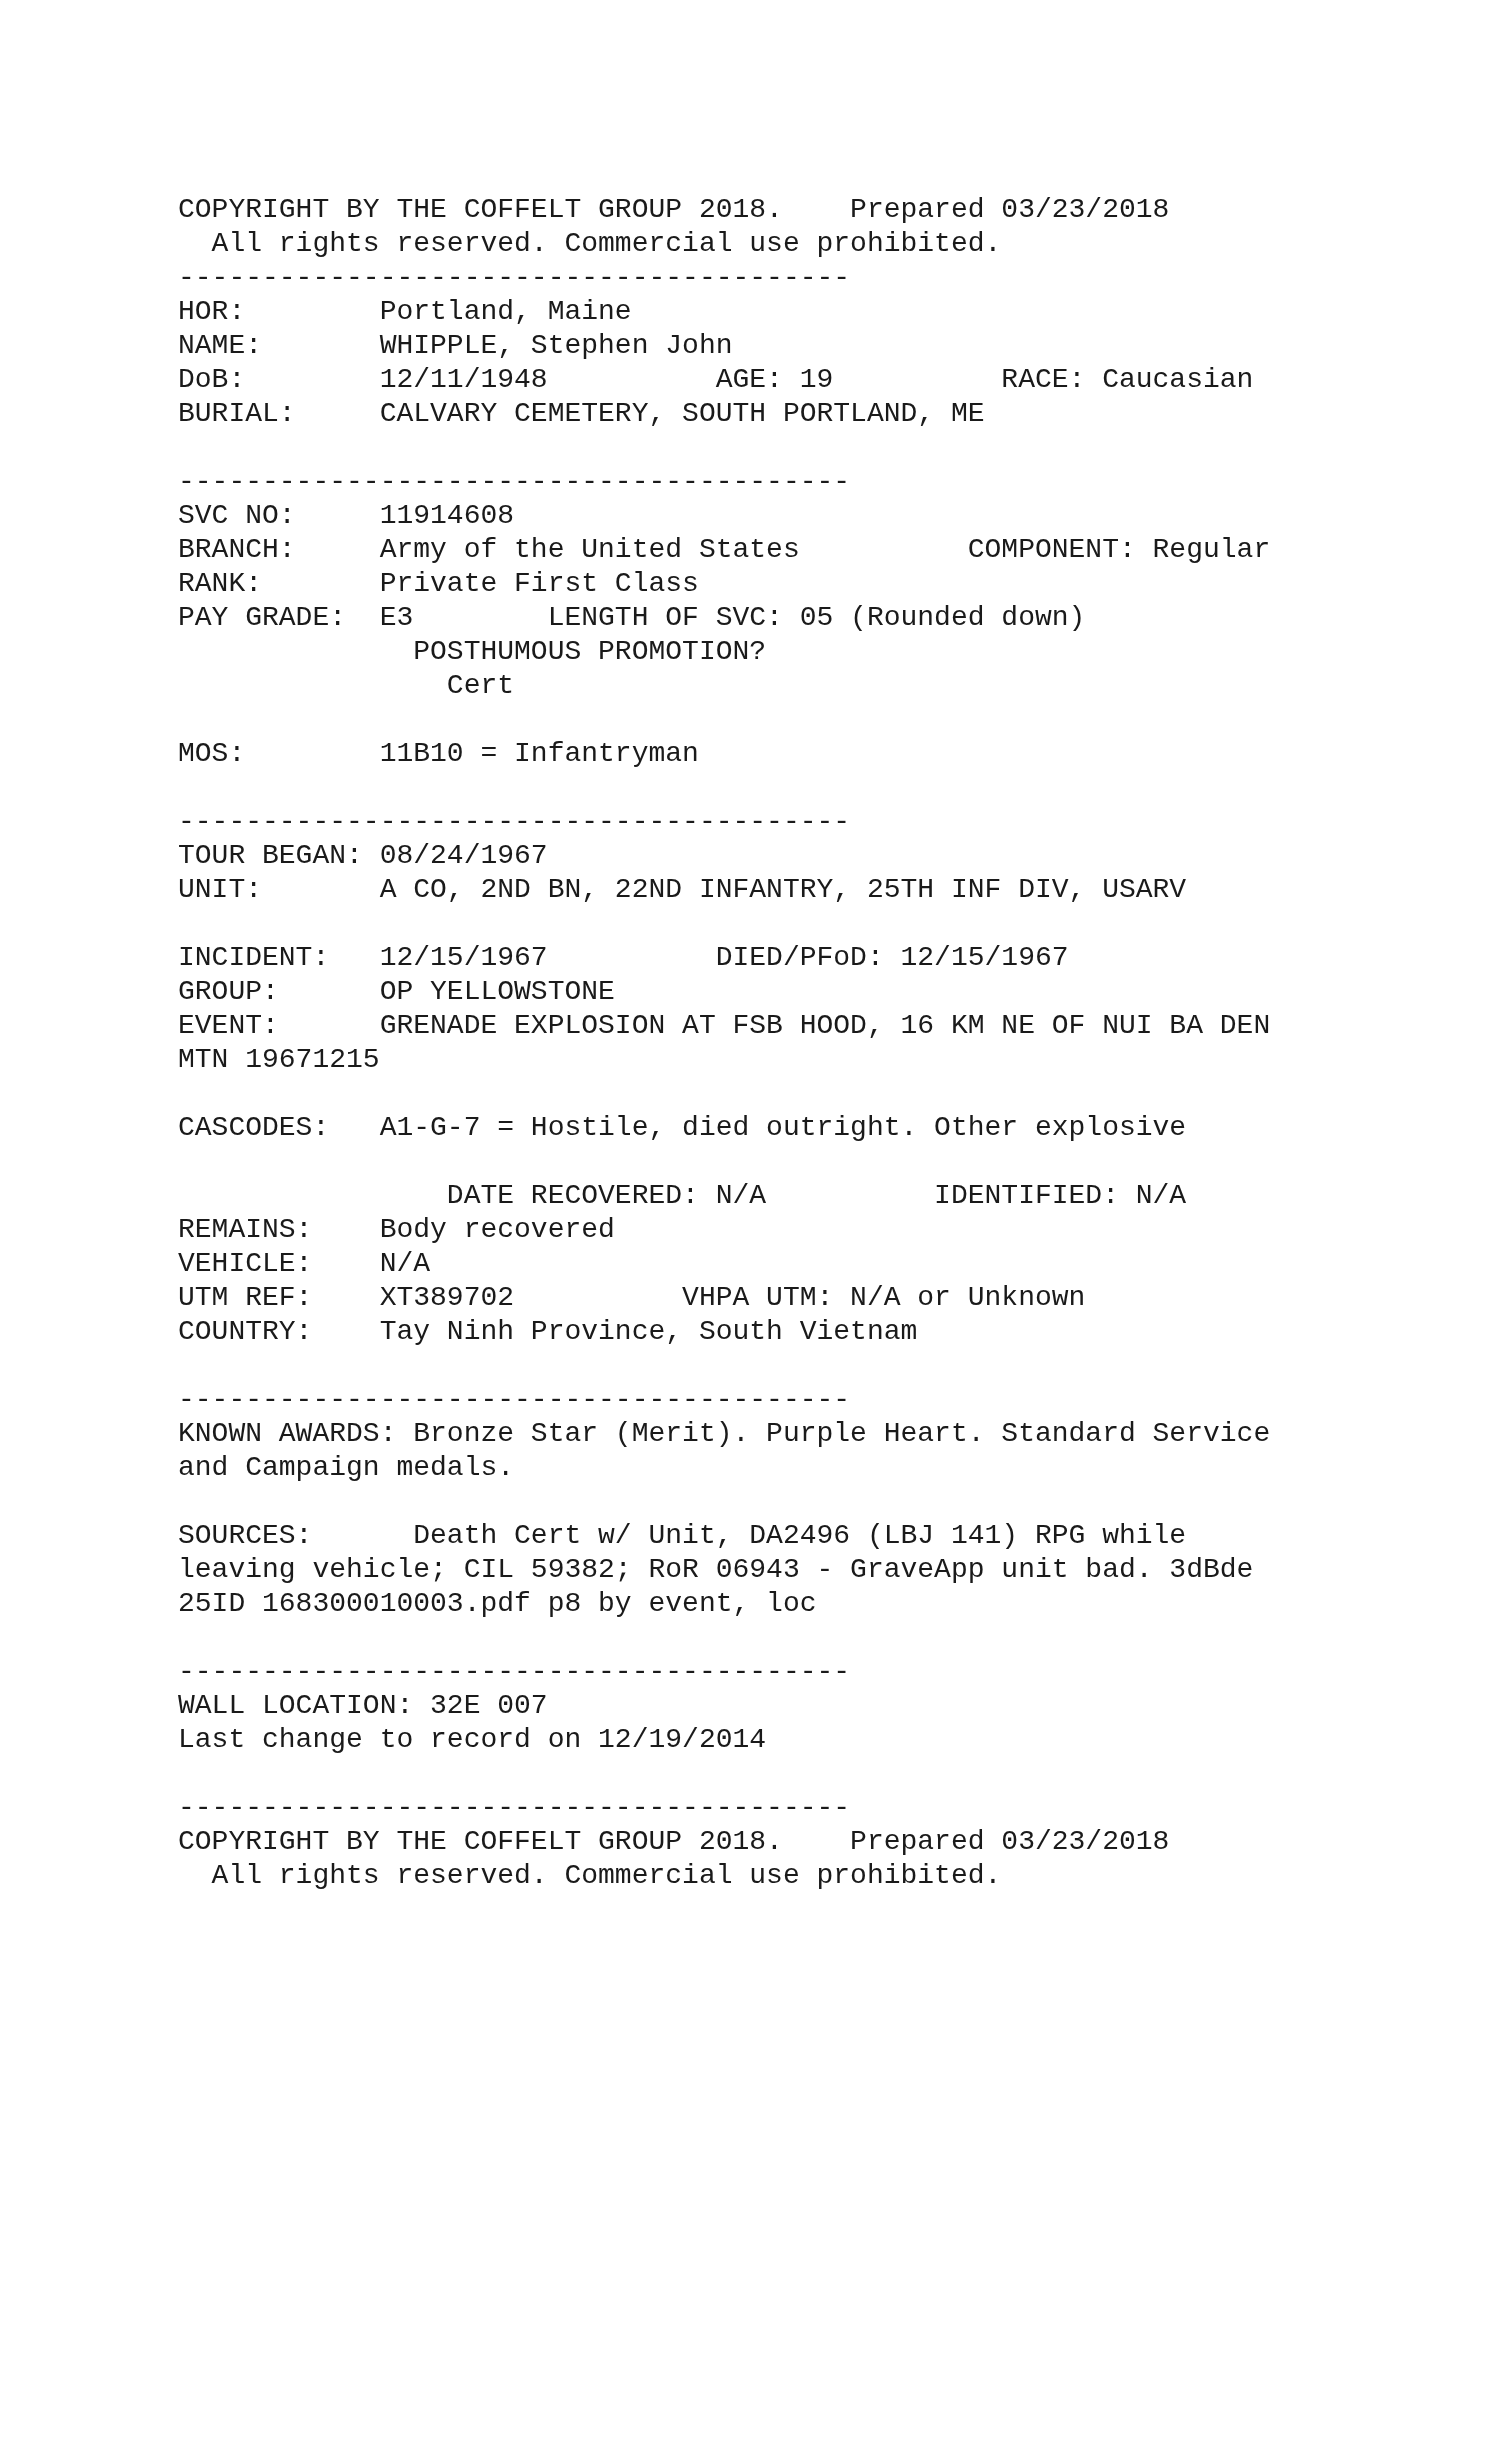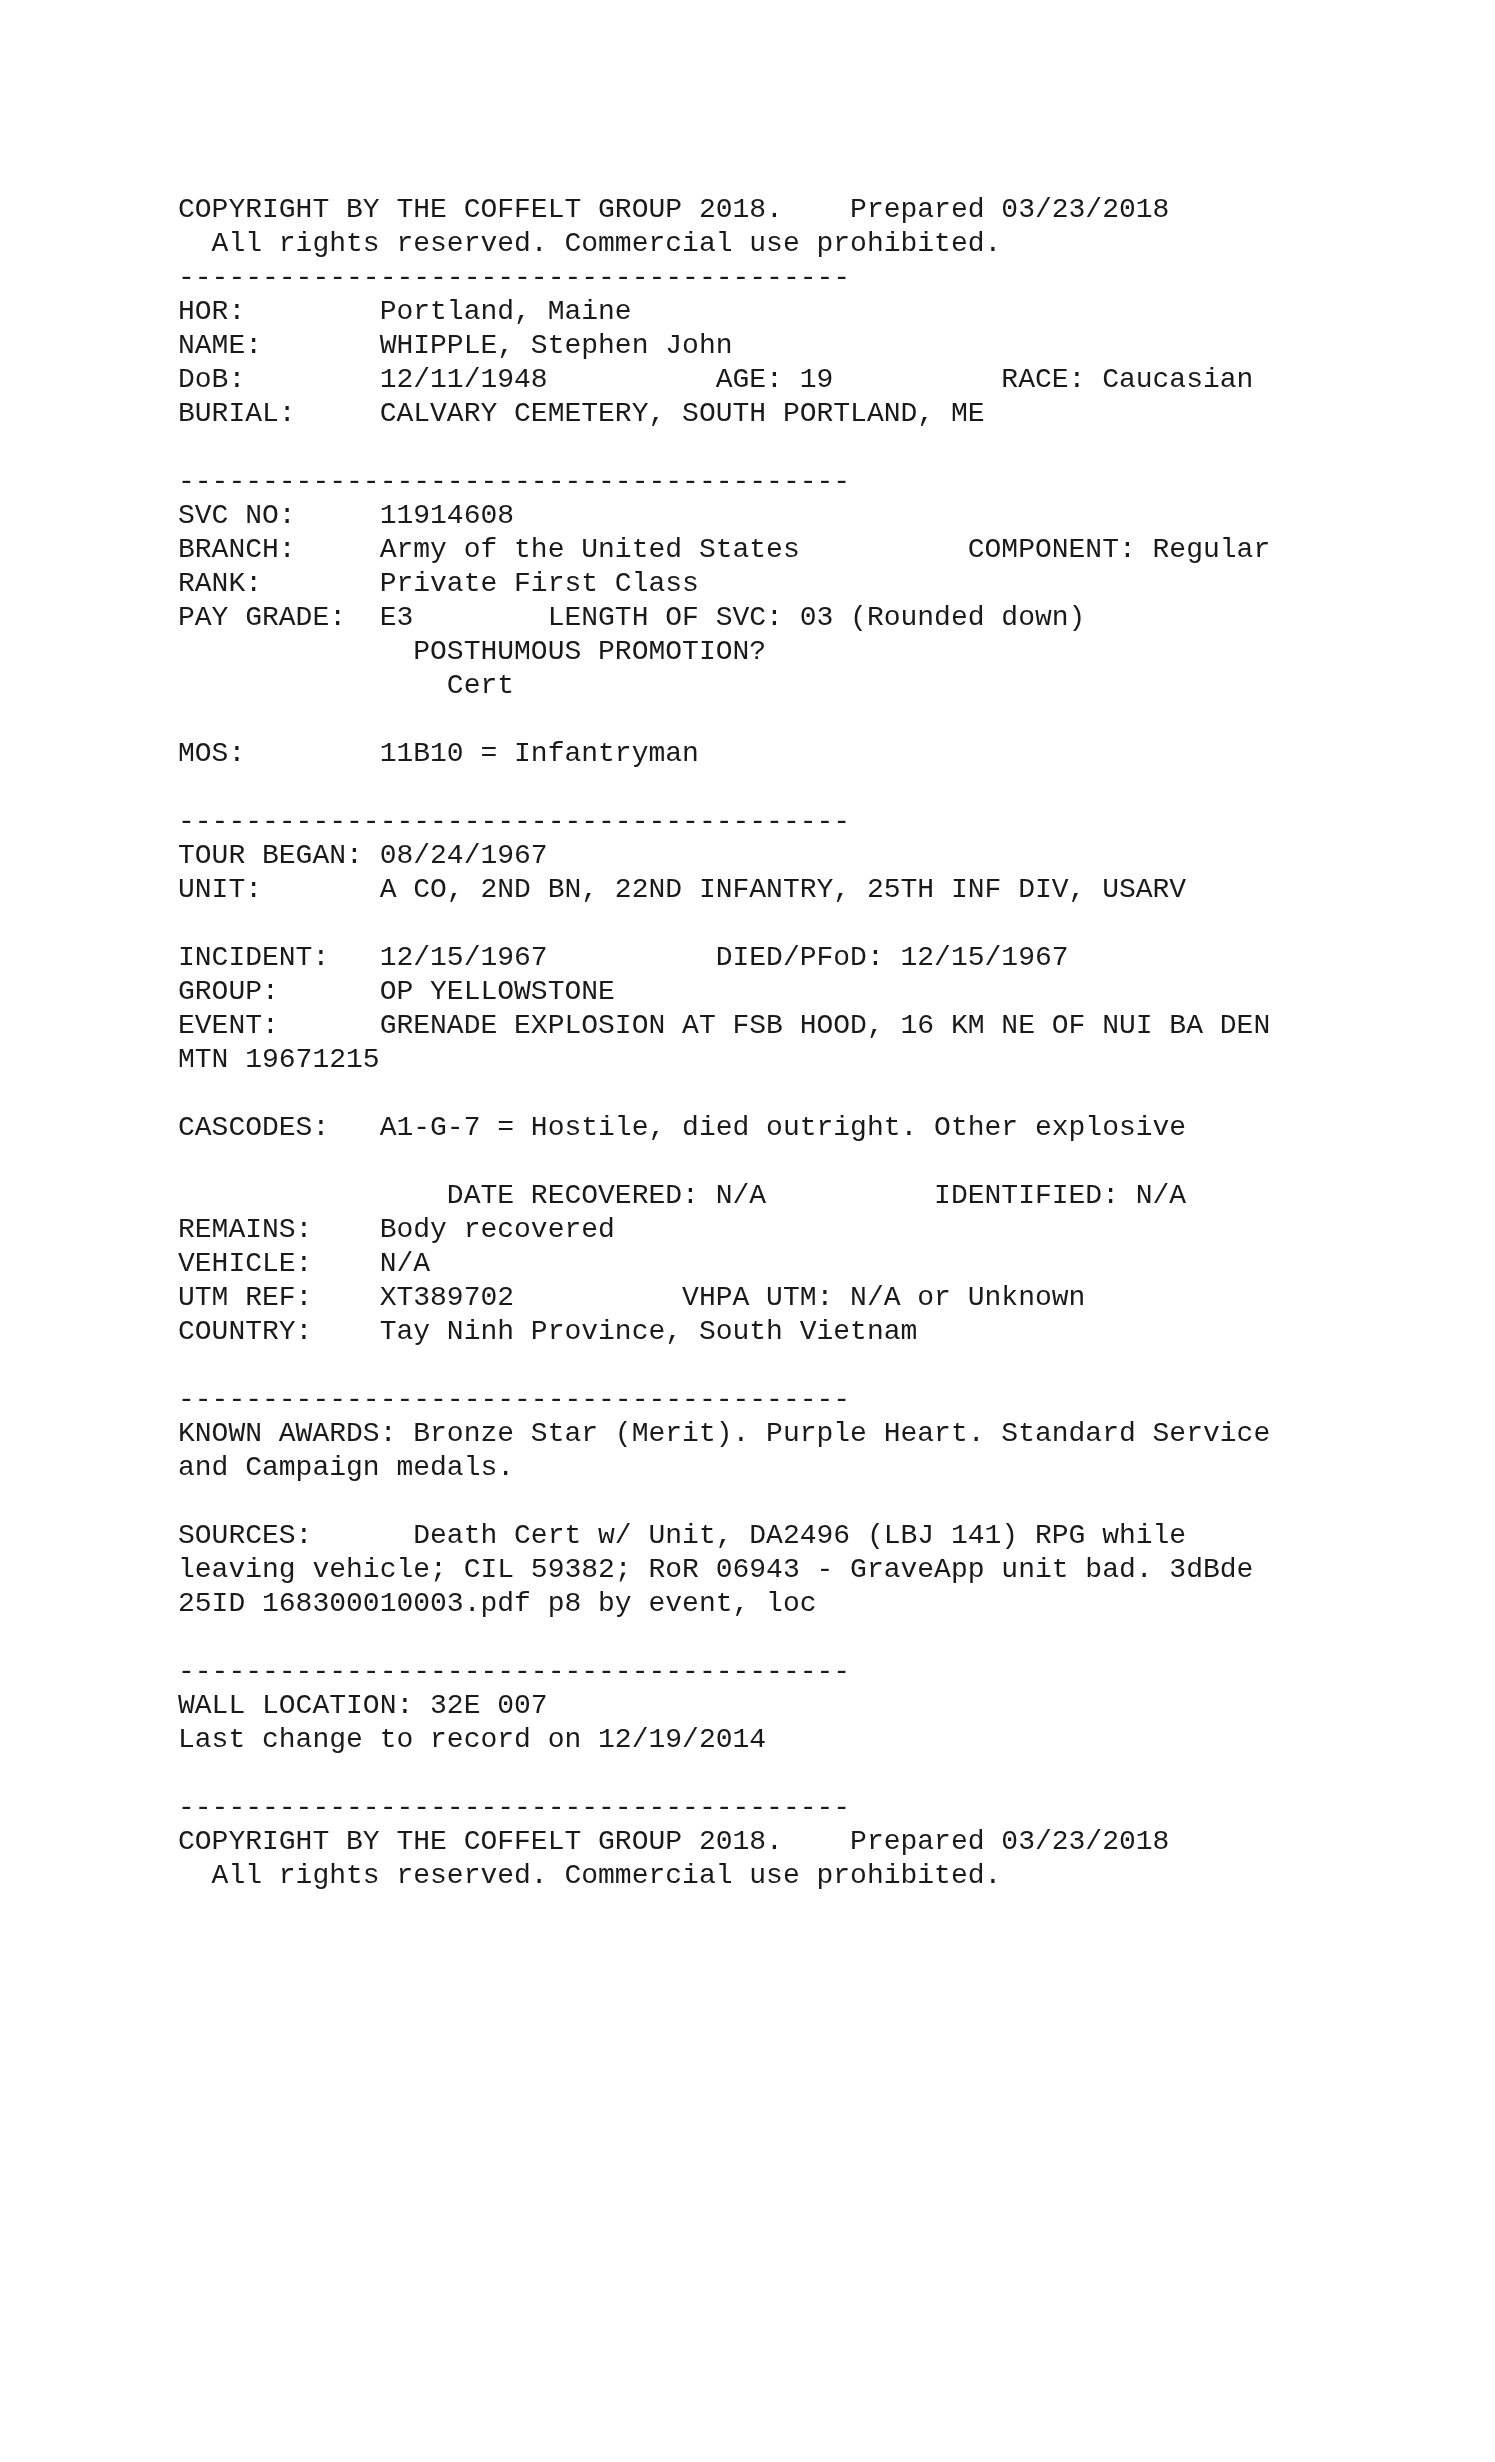--- a/index.html
+++ b/index.html
@@ -46,21 +46,21 @@
         <div class="line">NAME:       WHIPPLE, Stephen John</div>
         <div class="line">DoB:        12/11/1948          AGE: 19          RACE: Caucasian</div>
         <div class="line">BURIAL:     CALVARY CEMETERY, SOUTH PORTLAND, ME</div>
         <div class="line"> </div>
       </div>
     <div>
         <div class="line">----------------------------------------</div>
         <div class="line">SVC NO:     11914608</div>
         <div class="line">BRANCH:     Army of the United States          COMPONENT: Regular</div>
         <div class="line">RANK:       Private First Class</div>
-        <div class="line">PAY GRADE:  E3        LENGTH OF SVC: 03 (Rounded down)</div>
+        <div class="line">PAY GRADE:  E3        LENGTH OF SVC: 05 (Rounded down)</div>
         <div class="line">              POSTHUMOUS PROMOTION?</div>
         <div class="line">                Cert</div>
         <div class="line"> </div>
       </div>
     <div>
         <div class="line">MOS:        11B10 = Infantryman</div>
         <div class="line"> </div>
       </div>
     <div>
         <div class="line">----------------------------------------</div>

